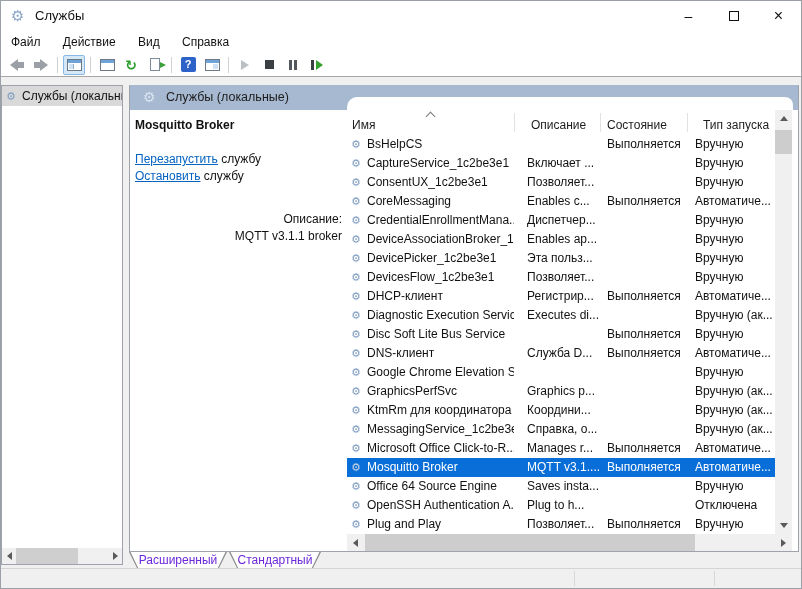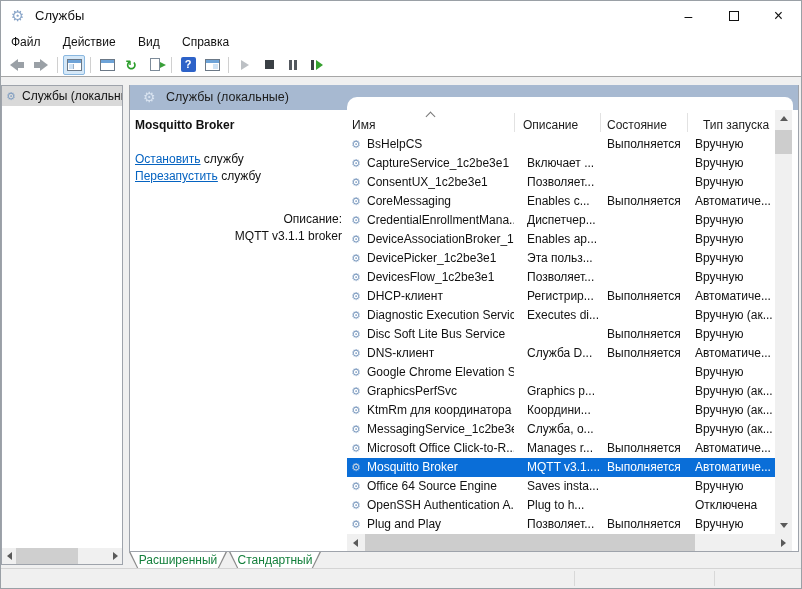--- a/index.html
+++ b/index.html
@@ -96,21 +96,21 @@
   .hscroll { position:absolute; left:0; right:6px; bottom:0; height:17px; background:#f0f0f0; }
   .sb-btn.left { left:0; top:0; } .sb-btn.right { right:0; top:0; }
   .h-thumb { position:absolute; top:0; bottom:0; left:18px; width:330px; background:#cdcdcd; }
   .tree-hscroll .sb-btn { width:14px; height:16px; }
   .tree-hscroll .h-thumb { left:14px; width:62px; background:#cfcfcf; }
   
   .tabs { position:absolute; left:128px; top:551px; height:18px; display:flex; gap:2px; }
   .tab { position:relative; height:18px; }
   .tab .tab-outer { position:absolute; inset:0; background:#8a8a8a;
     clip-path:polygon(0 0,100% 0,calc(100% - 9px) 100%,9px 100%); }
-  .tab .tab-inner { position:absolute; inset:0; background:#fff; color:#15803d; text-align:center; line-height:17px;
+  .tab .tab-inner { position:absolute; inset:0; background:#fff; color:#6d28d9; text-align:center; line-height:17px;
     clip-path:polygon(1.5px 0,calc(100% - 1.5px) 0,calc(100% - 9.7px) calc(100% - 1px),9.7px calc(100% - 1px)); }
   .tab.t1 { width:98px; } .tab.t2 { width:92px; }
   
   .statusbar { position:absolute; left:0; right:0; bottom:0; height:20px; background:#f0f0f0; border-top:1px solid #d4d4d4; }
   .sb-div { position:absolute; top:2px; bottom:2px; width:1px; background:#d8d8d8; }
 </style>
 </head>
 <body>
 
 <div class="window">
@@ -205,35 +205,35 @@
   <div class="main">
     <div class="band">
       <span class="band-icon">⚙</span>
       <span class="band-title">Службы (локальные)</span>
       <div class="band-curve"></div>
     </div>
 
     <div class="detail">
       <div class="svc-title">Mosquitto Broker</div>
       <div class="links">
+        <div><span class="lnk">Перезапустить</span><span> службу</span></div>
         <div><span class="lnk">Остановить</span><span> службу</span></div>
-        <div><span class="lnk">Перезапустить</span><span> службу</span></div>
       </div>
       <div class="descr">
         <div>Описание:</div>
         <div>MQTT v3.1.1 broker</div>
       </div>
     </div>
 
     <div class="list">
       <div class="lheader">
         <div class="hcol" style="left:5px; width:160px;">Имя</div>
         <div class="sort-caret"></div>
         <div class="hdiv" style="left:167px;"></div>
-        <div class="hcol" style="left:176px; width:72px;">Описание</div>
+        <div class="hcol" style="left:184px; width:72px;">Описание</div>
         <div class="hdiv" style="left:253px;"></div>
         <div class="hcol" style="left:260px; width:78px;">Состояние</div>
         <div class="hdiv" style="left:340px;"></div>
         <div class="hcol" style="left:356px; width:82px;">Тип запуска</div>
       </div>
 
       <div class="rows">
           <div class="trow">
             <div class="c name"><span class="gear">⚙</span><span>BsHelpCS</span></div>
             <div class="c desc"></div>
@@ -319,21 +319,21 @@
             <div class="c startup">Вручную (ак...</div>
           </div>
           <div class="trow">
             <div class="c name"><span class="gear">⚙</span><span>KtmRm для координатора ...</span></div>
             <div class="c desc">Координи...</div>
             <div class="c status"></div>
             <div class="c startup">Вручную (ак...</div>
           </div>
           <div class="trow">
             <div class="c name"><span class="gear">⚙</span><span>MessagingService_1c2be3e1</span></div>
-            <div class="c desc">Служба, о...</div>
+            <div class="c desc">Справка, о...</div>
             <div class="c status"></div>
             <div class="c startup">Вручную (ак...</div>
           </div>
           <div class="trow">
             <div class="c name"><span class="gear">⚙</span><span>Microsoft Office Click-to-R...</span></div>
             <div class="c desc">Manages r...</div>
             <div class="c status">Выполняется</div>
             <div class="c startup">Автоматиче...</div>
           </div>
           <div class="trow sel">

